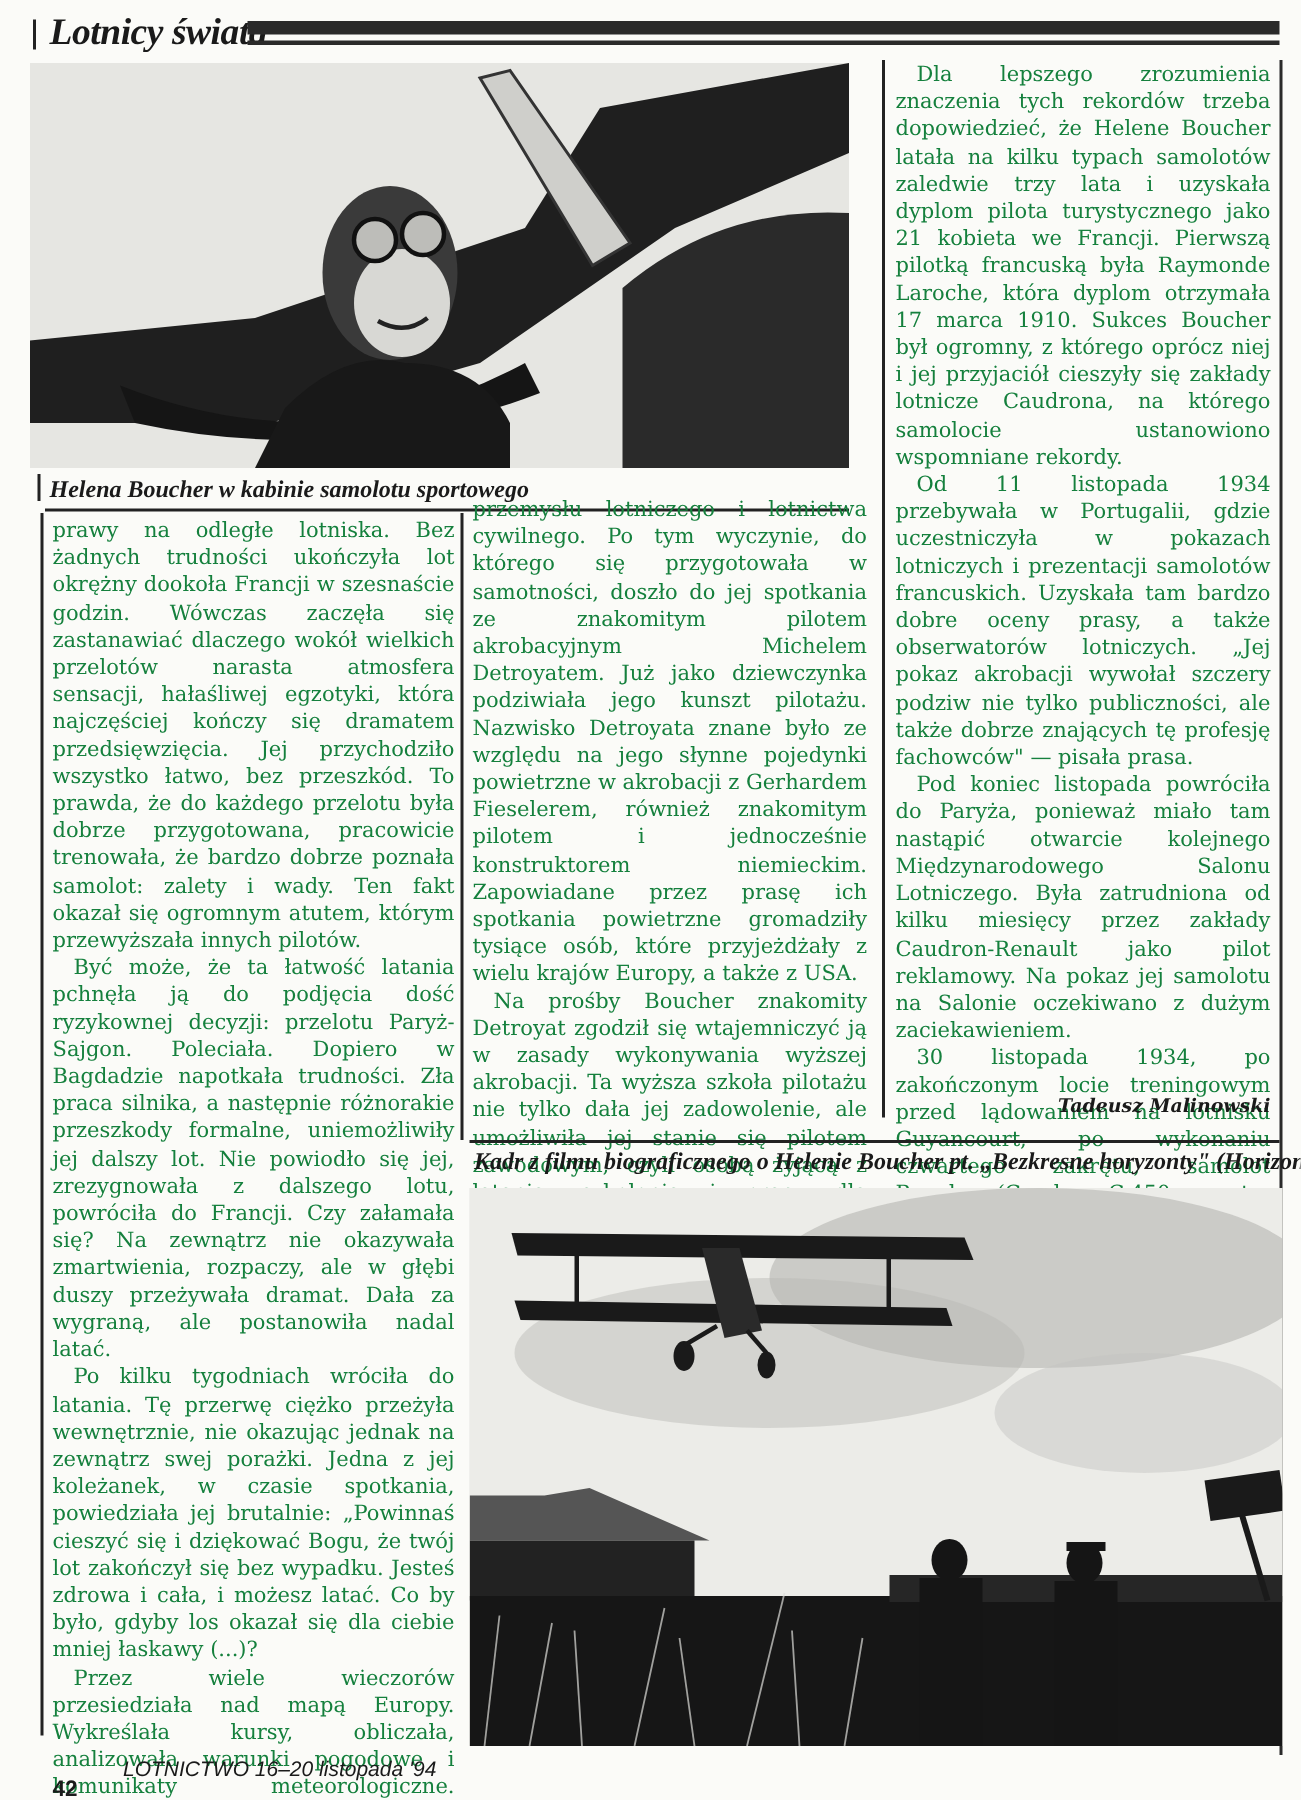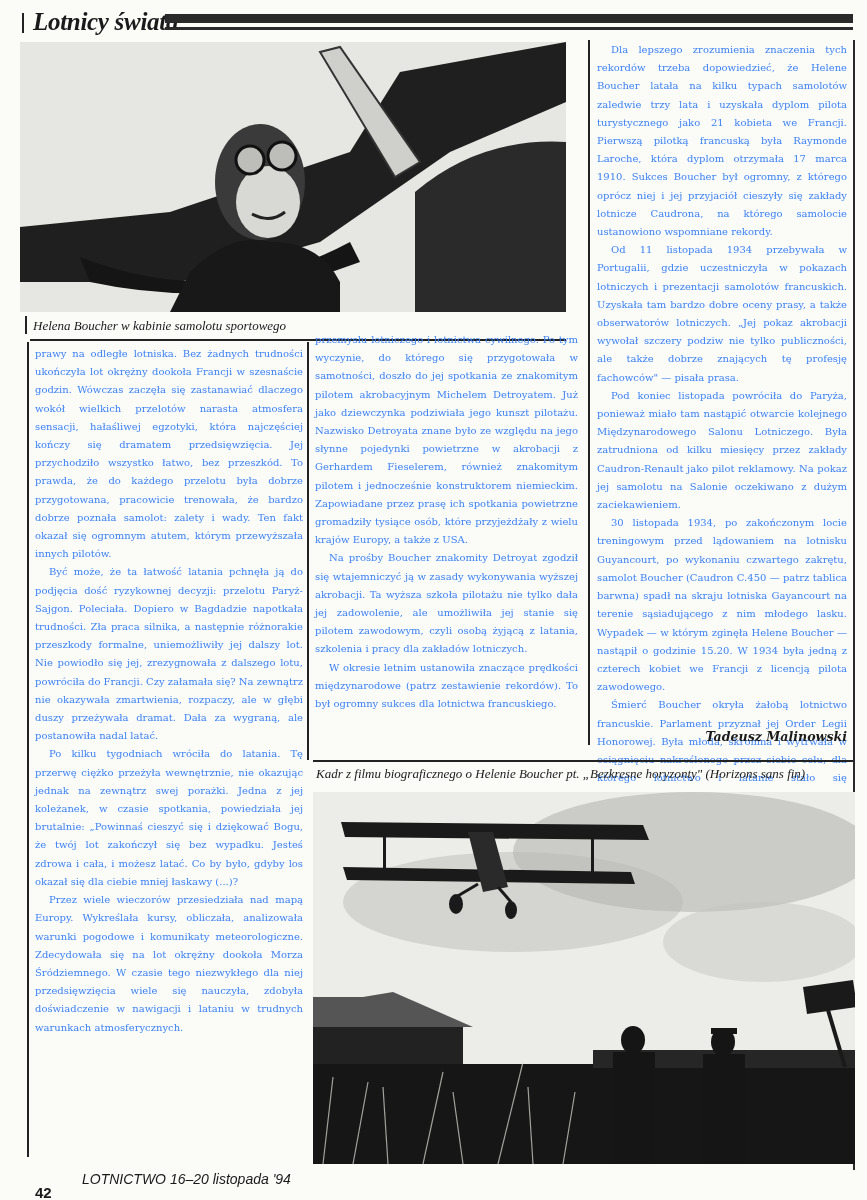--- a/index.html
+++ b/index.html
@@ -19,33 +19,33 @@
   .right-edge { left: 853px; top: 40px; width: 2px; height: 1130px; background: #2a2a2a; }
 
   
   .photo { background: #e8e8e4; overflow: hidden; }
   .photo svg { display: block; width: 100%; height: 100%; }
   .photo1 { left: 20px; top: 42px; width: 546px; height: 270px; }
   .photo2 { left: 313px; top: 792px; width: 542px; height: 372px; }
 
   
   .cap {
-    font-family: "Liberation Serif", serif; font-style: italic; font-weight: normal;
-    font-size: 13px; color: #1a1a1a; white-space: nowrap;
+    font-family: "Liberation Serif", serif; font-style: italic; font-weight: bold;
+    font-size: 16px; color: #1a1a1a; white-space: nowrap;
   }
   .cap1 { left: 33px; top: 318px; }
   .cap1-bar { left: 25px; top: 316px; width: 1.5px; height: 18px; background: #222; }
   .cap1-rule { left: 30px; top: 339px; width: 536px; height: 2px; background: #222; }
   .cap2 { left: 316px; top: 766px; }
   .cap2-rule { left: 313px; top: 760px; width: 540px; height: 2px; background: #222; }
 
   
   .col {
-    font-size: 10px; line-height: 18.2px; text-align: justify; hyphens: manual;
-    color: #3b82f6;
+    font-size: 14px; line-height: 18.2px; text-align: justify; hyphens: manual;
+    color: #15803d;
   }
   .col p { margin: 0; text-indent: 0; }
   .col p.ind { text-indent: 14px; }
   .col1 { left: 35px; top: 345px; width: 268px; }
   .col2 { left: 315px; top: 331px; width: 263px; }
   .col3 { left: 597px; top: 41px; width: 250px; }
   .col-rule-l1 { left: 27px; top: 342px; width: 1.5px; height: 815px; background: #222; }
   .col-rule-12 { left: 307px; top: 342px; width: 1.5px; height: 418px; background: #222; }
   .col-rule-23 { left: 588px; top: 40px; width: 1.5px; height: 705px; background: #222; }
   .sig {

